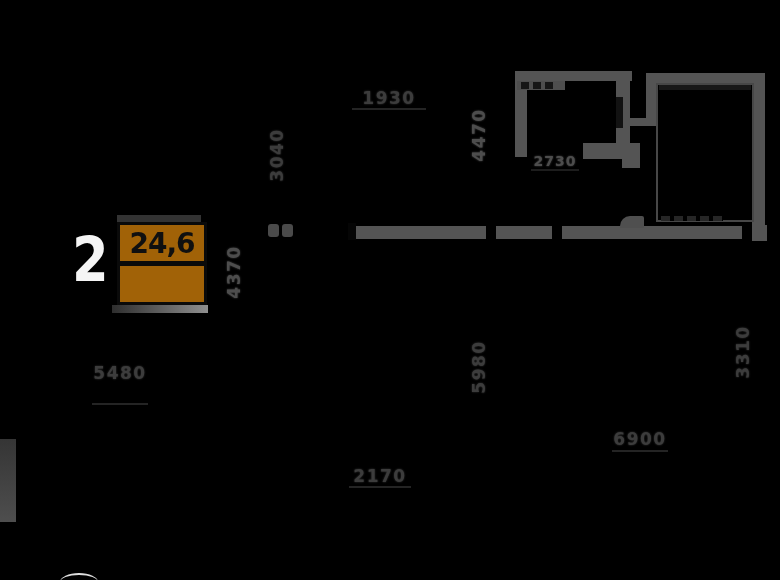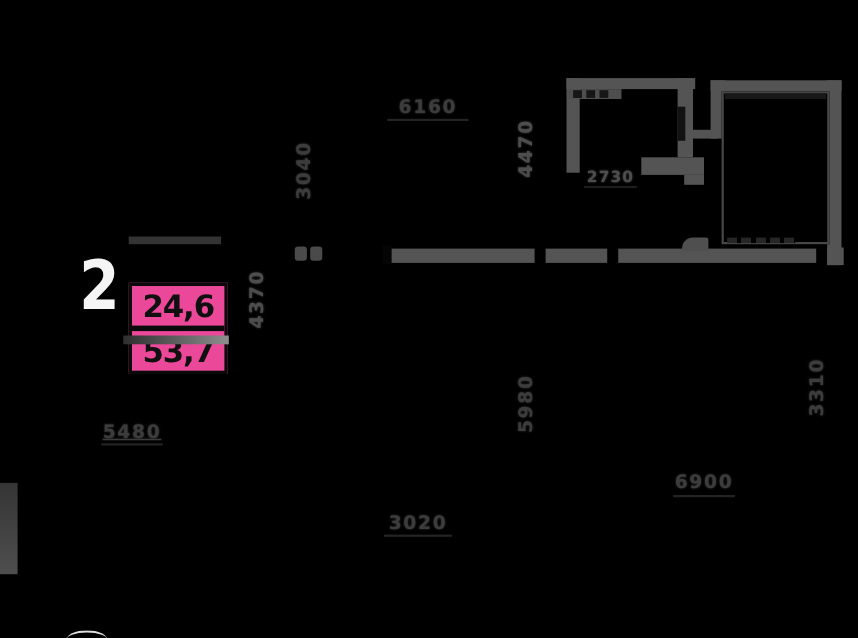--- a/index.html
+++ b/index.html
@@ -18,21 +18,21 @@
   .dim.lighter{color:#4d4d4d;text-shadow:0 0 2px rgba(90,90,90,.85);}
   .uline{position:absolute;height:2px;background:#242424;}
   .tick{position:absolute;background:#050505;}
   .window-dashes{
     position:absolute;height:5px;
     background:repeating-linear-gradient(90deg,#262626 0 9px,#000 9px 13px);
   }
   .window-sq{position:absolute;width:8px;height:7px;background:#161616;}
   .area-box{
     position:absolute;left:117px;top:222px;width:90px;height:83px;
-    background:#ec4899;border:3px solid #0a0a0a;box-sizing:border-box;margin-top:35px;
+    background:#a16207;border:3px solid #0a0a0a;box-sizing:border-box;
   }
   .area-cell{
     height:36px;color:#101010;font-weight:bold;font-size:28px;line-height:37px;
     text-align:center;letter-spacing:-1px;
   }
   .area-divider{height:5px;background:#0a0a0a;}
   .bar-above{position:absolute;left:117px;top:215px;width:84px;height:7px;background:#333;}
   .bar-below{
     position:absolute;left:112px;top:305px;width:96px;height:8px;
     background:linear-gradient(90deg,#2e2e2e,#8f8f8f);
@@ -87,42 +87,41 @@
   <div class="wall-mark" style="left:282px;top:224px;"></div>
 
   <div class="left-edge-wall"></div>
   <div class="bottom-arc"></div>
 
   <div class="unit-number">2</div>
   <div class="bar-above"></div>
   <div class="area-box">
     <div class="area-cell">24,6</div>
     <div class="area-divider"></div>
-    <div class="area-cell">53,7</div>
   </div>
   <div class="bar-below"></div>
 
-  <div class="dim" style="left:353px;top:89px;width:72px;">6160</div>
+  <div class="dim" style="left:353px;top:89px;width:72px;">1930</div>
   <div class="uline" style="left:352px;top:108px;width:74px;"></div>
 
   <div class="dim v" style="left:241px;top:146px;width:72px;">3040</div>
 
   <div class="dim v lighter" style="left:443px;top:126px;width:72px;">4470</div>
 
   <div class="dim lighter" style="left:531px;top:152px;width:48px;font-size:14px;letter-spacing:1px;">2730</div>
   <div class="uline" style="left:531px;top:169px;width:48px;background:#1d1d1d;"></div>
 
   <div class="dim v lighter" style="left:198px;top:263px;width:72px;">4370</div>
 
-  <div class="dim" style="left:93px;top:384px;width:54px;text-decoration:underline;">5480</div>
+  <div class="dim" style="left:93px;top:364px;width:54px;">5480</div>
   <div class="uline" style="left:92px;top:403px;width:56px;"></div>
 
   <div class="dim v" style="left:443px;top:358px;width:72px;">5980</div>
 
   <div class="dim v" style="left:707px;top:343px;width:72px;">3310</div>
 
   <div class="dim" style="left:613px;top:430px;width:54px;">6900</div>
   <div class="uline" style="left:612px;top:450px;width:56px;"></div>
 
-  <div class="dim" style="left:350px;top:467px;width:60px;">3020</div>
+  <div class="dim" style="left:350px;top:467px;width:60px;">2170</div>
   <div class="uline" style="left:349px;top:486px;width:62px;"></div>
 
 </div>
 
 </body></html>

